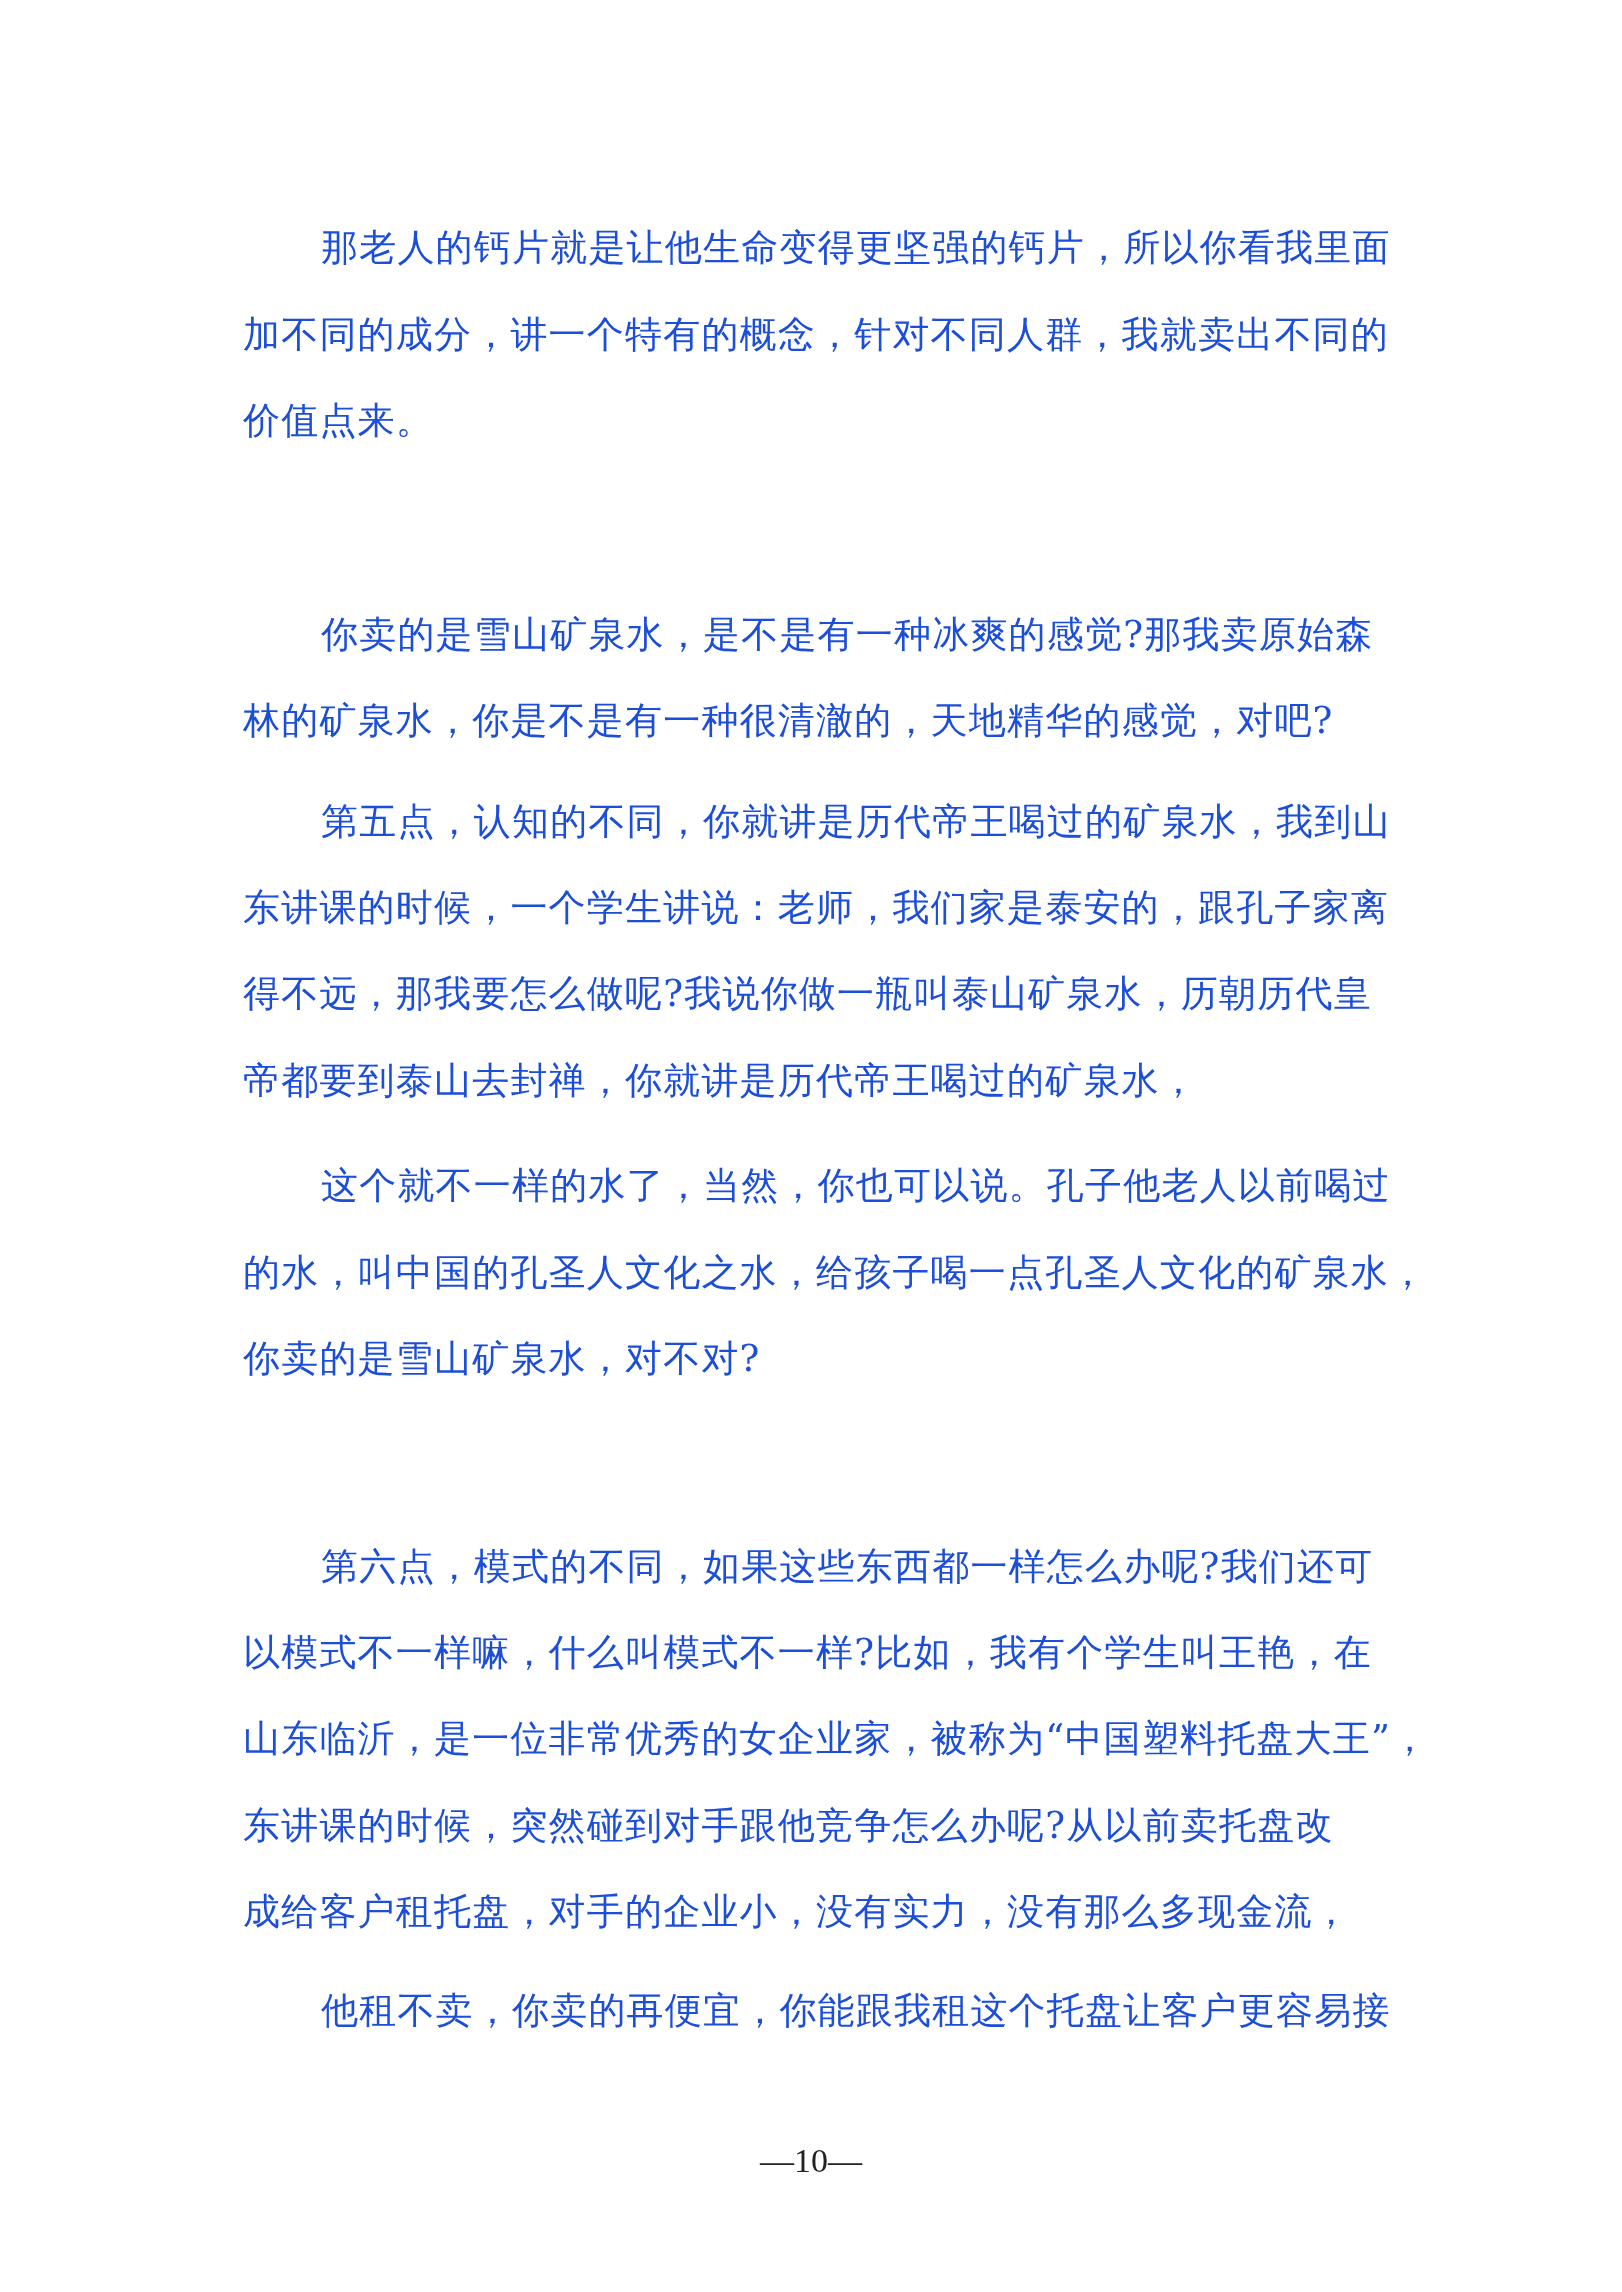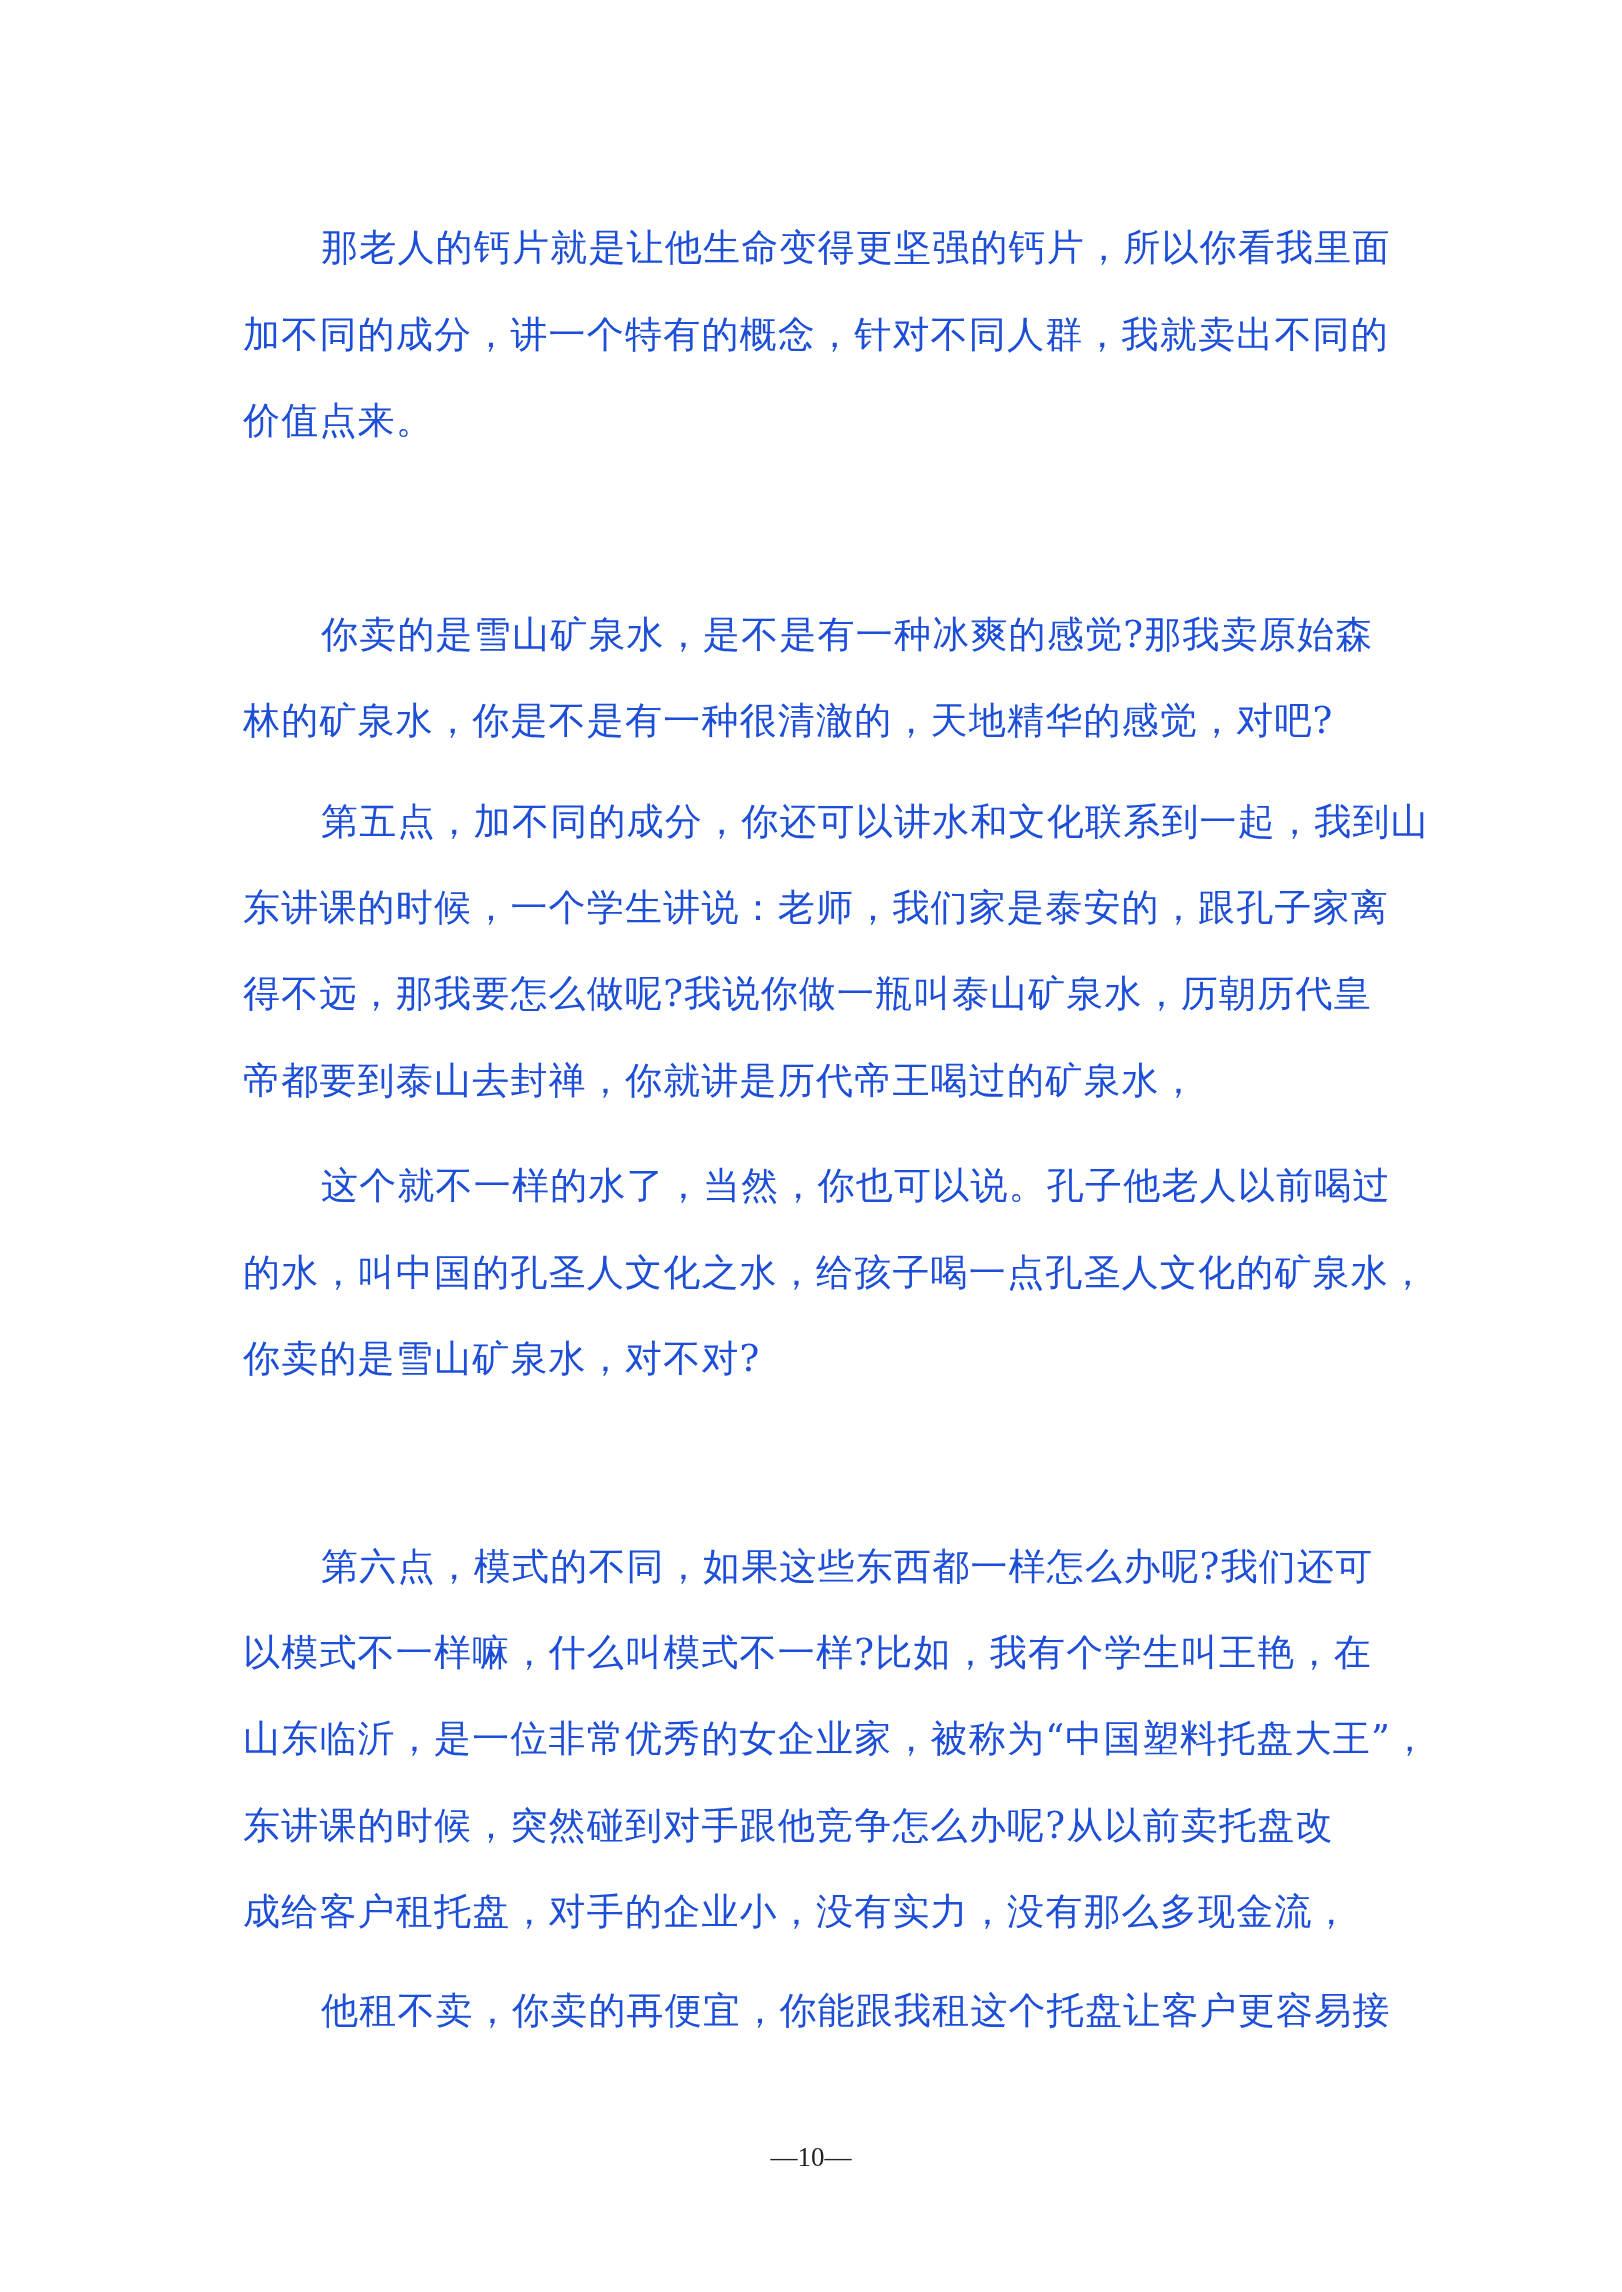--- a/index.html
+++ b/index.html
@@ -18,37 +18,37 @@
       letter-spacing: 1.2px;
     }
     .indent { left: 321px; }
     .bold { font-weight: bold; font-family: "DejaVu Sans", "Liberation Sans", sans-serif; }
     .page-number {
       position: absolute;
       left: 0; width: 1622px;
       top: 2142px;
       text-align: center;
       font-family: "Liberation Serif", "DejaVu Serif", serif;
-      font-size: 27px;
+      font-size: 34px;
       color: #222;
     }
   </style>
 </head>
 <body>
 
 <div class="page">
   <div class="line indent" style="top:222px">那老人的钙片就是让他生命变得更坚强的钙片，所以你看我里面</div>
   <div class="line" style="top:309px">加不同的成分，讲一个特有的概念，针对不同人群，我就卖出不同的</div>
   <div class="line" style="top:395px">价值点来。</div>
 
 
   <div class="line indent" style="top:609px">你卖的是雪山矿泉水，是不是有一种冰爽的感觉?那我卖原始森</div>
   <div class="line" style="top:695px">林的矿泉水，你是不是有一种很清澈的，天地精华的感觉，对吧?</div>
 
-  <div class="line indent" style="top:796px">第五点，加不同的成分，你还可以讲水和文化联系到一起，我到山</div>
+  <div class="line indent" style="top:796px">第五点，认知的不同，你就讲是历代帝王喝过的矿泉水，我到山</div>
   <div class="line" style="top:882px">东讲课的时候，一个学生讲说：老师，我们家是泰安的，跟孔子家离</div>
   <div class="line" style="top:968px">得不远，那我要怎么做呢?我说你做一瓶叫泰山矿泉水，历朝历代皇</div>
   <div class="line" style="top:1055px">帝都要到泰山去封禅，你就讲是历代帝王喝过的矿泉水，</div>
 
   <div class="line indent" style="top:1160px">这个就不一样的水了，当然，你也可以说。孔子他老人以前喝过</div>
   <div class="line" style="top:1247px">的水，叫中国的孔圣人文化之水，给孩子喝一点孔圣人文化的矿泉水，</div>
   <div class="line" style="top:1333px">你卖的是雪山矿泉水，对不对?</div>
 
   <div class="line indent" style="top:1541px">第六点，模式的不同，如果这些东西都一样怎么办呢?我们还可</div>
   <div class="line" style="top:1627px">以模式不一样嘛，什么叫模式不一样?比如，我有个学生叫王艳，在</div>

